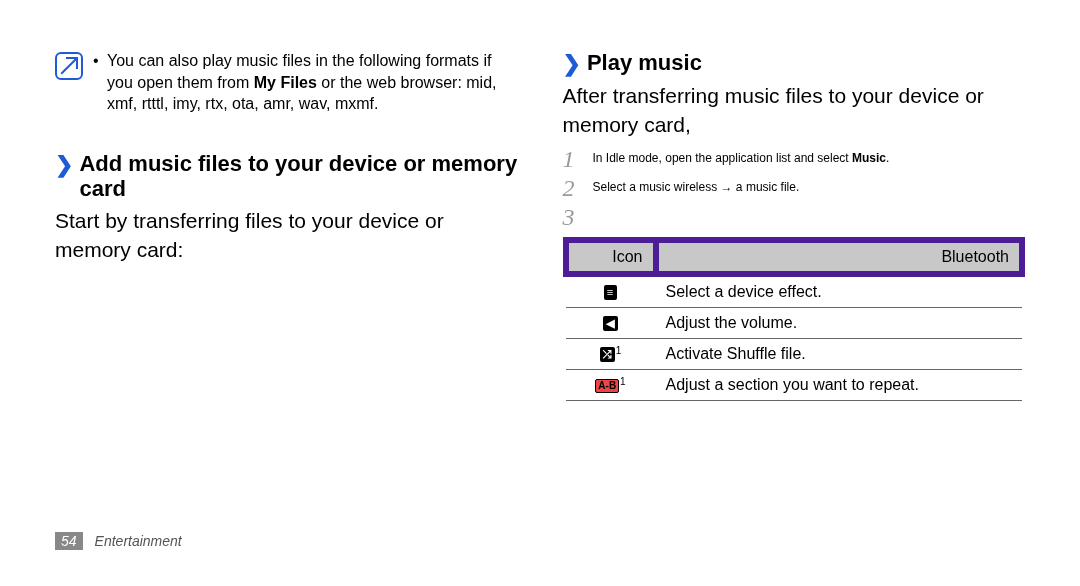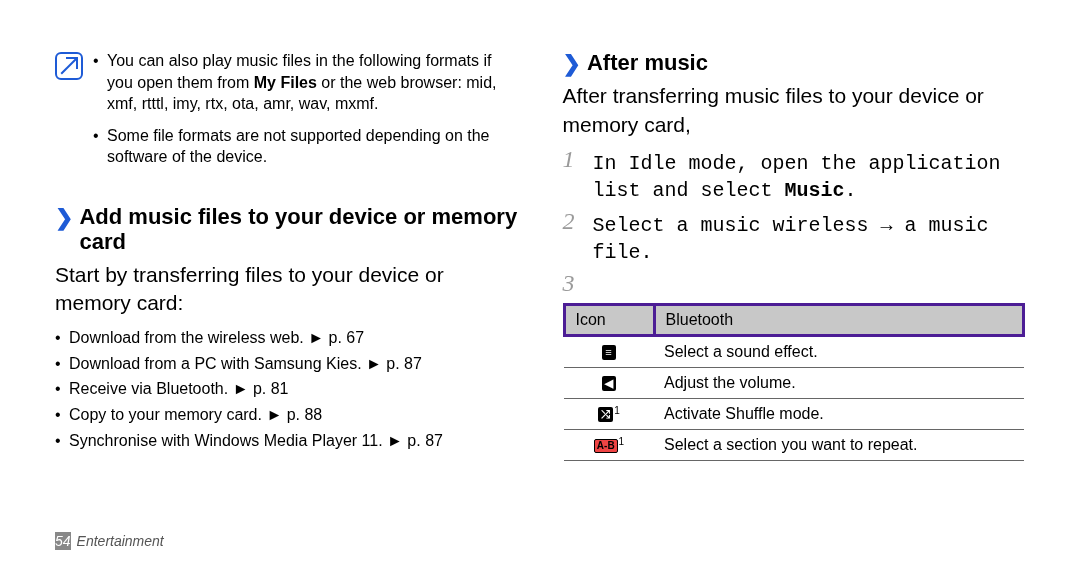--- a/index.html
+++ b/index.html
@@ -78,33 +78,33 @@
     .step-item { display: flex; gap: 10px; margin-bottom: 5px; }
     .step-num {
       font-family: Georgia, 'Times New Roman', serif;
       font-style: italic;
       font-size: 24px;
       color: #9a9a9a;
       width: 20px;
       flex-shrink: 0;
       line-height: 1;
     }
-    .step-text { font-size: 20px; line-height: 1.35; padding-top: 3px; font-family: Liberation Mono, monospace; }
+    .step-text { font-size: 12px; line-height: 1.35; padding-top: 3px; }
     .icon-table {
       border-collapse: collapse;
       margin-top: 8px;
       width: 100%;
       font-size: 16px;
     }
     .icon-table th {
       background: #c8c8c8;
-      text-align: left;
+      text-align: right;
       font-weight: normal;
       padding: 5px 10px;
-      border: 3px solid #4c1d95;
+      border: 6px solid #4c1d95;
     }
     .icon-table td { padding: 6px 10px; border-bottom: 1px solid #666; vertical-align: middle; }
     .icon-table td:first-child { width: 90px; text-align: center; }
     .icon-box {
       display: inline-block;
       background: #000;
       color: #fff;
       font-size: 11px;
       padding: 2px 3px;
       border-radius: 2px;
@@ -122,59 +122,49 @@
       left: 55px;
       font-size: 14px;
       color: #555;
       font-style: italic;
     }
     .footer .pagenum {
       display: inline-block;
       background: #888;
       color: #fff;
       font-style: italic;
-      padding: 1px 0;
-      margin-right: 6px;
+      padding: 1px 6px;
+      margin-right: 12px;
     }
   </style>
 </head>
 <body>
 
 <div class="page-content">
   <div class="column">
     <div class="note-block">
       <div class="note-icon"></div>
       <ul class="note-list">
         <li>
           <span>You can also play music files in the following formats if you open them from </span><span class="bold">My Files</span><span> or the web browser: mid, xmf, rtttl, imy, rtx, ota, amr, wav, mxmf.</span>
         </li>
-        <li>
-          <span>Some file formats are not supported depending on the software of the device.</span>
-        </li>
       </ul>
     </div>
 
     <h2 class="section-title">
       <span class="arrow">❯</span>
       <span>Add music files to your device or memory card</span>
     </h2>
     <p class="body-text">Start by transferring files to your device or memory card:</p>
-    <ul class="bullet-list">
-      <li>Download from the wireless web. ► p. 67</li>
-      <li>Download from a PC with Samsung Kies. ► p. 87</li>
-      <li>Receive via Bluetooth. ► p. 81</li>
-      <li>Copy to your memory card. ► p. 88</li>
-      <li>Synchronise with Windows Media Player 11. ► p. 87</li>
-    </ul>
   </div>
 
   <div class="column">
     <h2 class="section-title" style="margin-top:0">
       <span class="arrow">❯</span>
-      <span>After music</span>
+      <span>Play music</span>
     </h2>
     <p class="body-text">After transferring music files to your device or memory card,</p>
 
     <ol class="step-list">
       <li class="step-item">
         <span class="step-num">1</span>
         <span class="step-text">
           <span>In Idle mode, open the application list and select </span><span class="bold">Music</span><span>.</span>
         </span>
       </li>
@@ -190,33 +180,33 @@
     <table class="icon-table">
       <thead>
         <tr>
           <th>Icon</th>
           <th>Bluetooth</th>
         </tr>
       </thead>
       <tbody>
         <tr>
           <td><span class="icon-box icon-eq">≡</span></td>
-          <td>Select a sound effect.</td>
+          <td>Select a device effect.</td>
         </tr>
         <tr>
           <td><span class="icon-box icon-vol">◀</span></td>
           <td>Adjust the volume.</td>
         </tr>
         <tr>
           <td><span class="icon-box">⤮</span><span class="icon-sup">1</span></td>
-          <td>Activate Shuffle mode.</td>
+          <td>Activate Shuffle file.</td>
         </tr>
         <tr>
           <td><span class="icon-box icon-ab">A-B</span><span class="icon-sup">1</span></td>
-          <td>Select a section you want to repeat.</td>
+          <td>Adjust a section you want to repeat.</td>
         </tr>
       </tbody>
     </table>
   </div>
 </div>
 
 <div class="footer">
   <span class="pagenum">54</span><span>Entertainment</span>
 </div>
 

